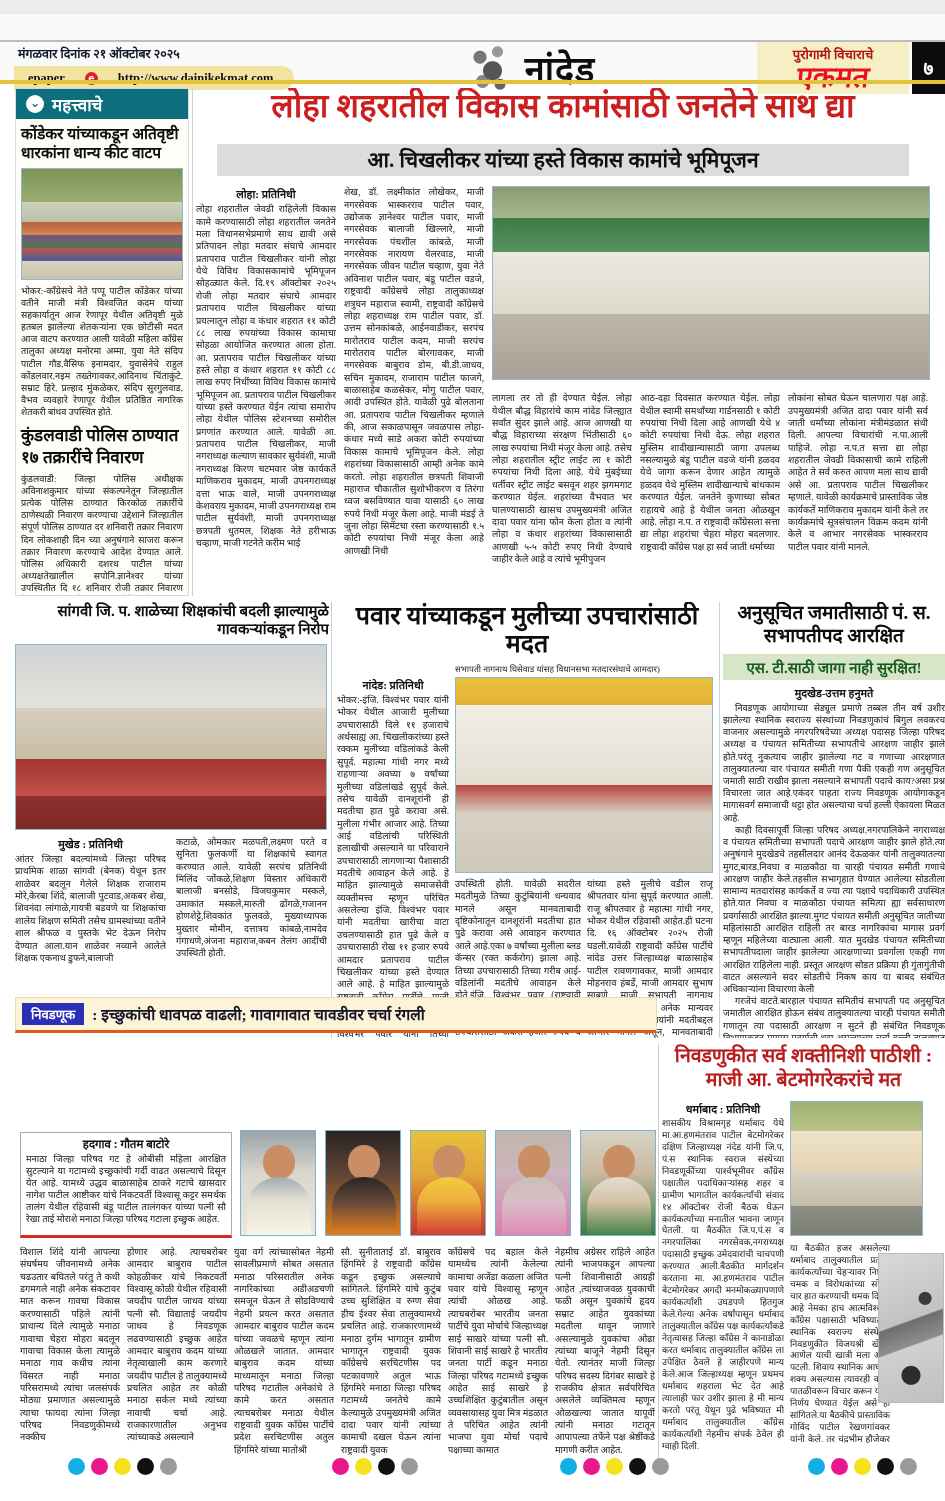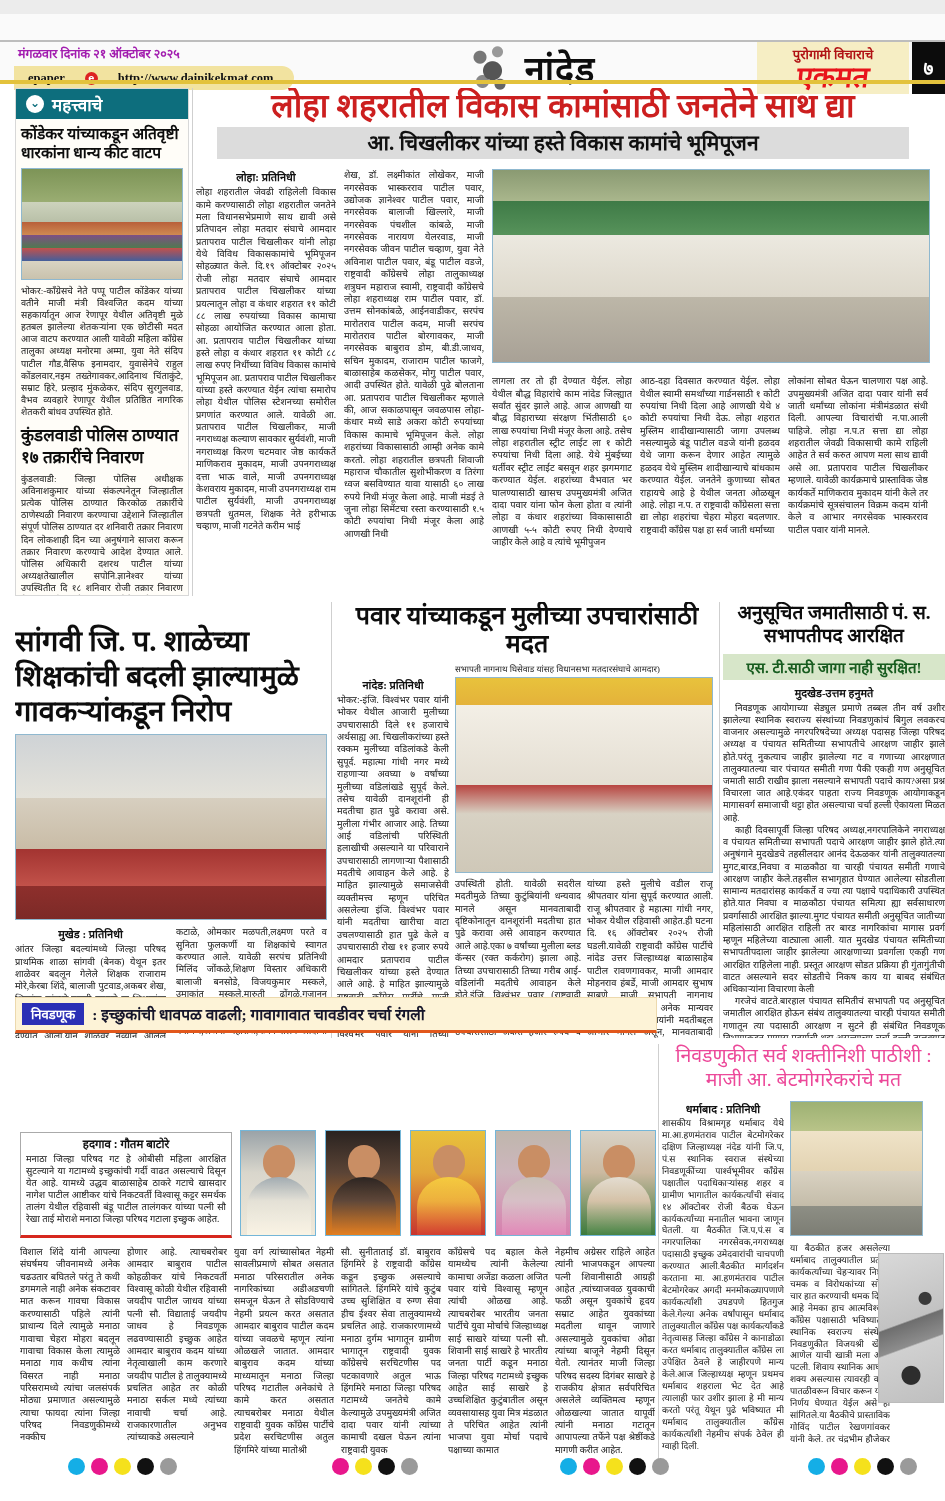--- a/index.html
+++ b/index.html
@@ -3,21 +3,21 @@
 <meta charset="utf-8">
 <style>
   * { margin:0; padding:0; box-sizing:border-box; }
   body { background:#e9e9e9; font-family:"Liberation Serif","DejaVu Serif",serif; }
   .page { position:relative; width:945px; height:1501px; background:#fff; margin:0 auto; overflow:hidden; }
 
   
   .header { position:absolute; left:0; top:0; width:945px; height:84px; background:#fafafa; border-top:14px solid #ececec; }
   .header-rule { position:absolute; left:0; top:80px; width:945px; height:4px; background:#e3c23c; }
   .header-topline { position:absolute; left:0; top:26px; width:945px; height:2px; background:#bdbdbd; }
-  .dateline { position:absolute; left:18px; top:31px; font-size:12.5px; font-weight:bold; color:#a21caf; }
+  .dateline { position:absolute; left:18px; top:31px; font-size:12.5px; font-weight:bold; color:#0f172a; }
   .epaper-pill { position:absolute; left:14px; top:52px; width:280px; height:24px; background:#f2e3a0; border-radius:0 14px 14px 0; display:flex; align-items:center; gap:20px; padding-left:14px; font-size:12.5px; font-weight:bold; color:#111; }
   .globe { width:13px; height:13px; border-radius:50%; background:#d22; color:#fff; font-size:9px; line-height:13px; text-align:center; font-family:"DejaVu Sans",sans-serif; }
   .edition-wrap { position:absolute; left:400px; top:28px; width:260px; height:52px; display:flex; align-items:center; justify-content:center; gap:10px; }
   .map-icon { width:50px; height:54px; background:
       radial-gradient(circle at 30% 30%, #777 6px, transparent 7px),
       radial-gradient(circle at 65% 20%, #999 5px, transparent 6px),
       radial-gradient(circle at 55% 55%, #555 9px, transparent 10px),
       radial-gradient(circle at 35% 75%, #888 6px, transparent 7px),
       radial-gradient(circle at 70% 80%, #666 5px, transparent 6px);
       filter:grayscale(1); }
@@ -38,32 +38,32 @@
   .sidebar-head { margin:-0px -5px 5px -5px; height:30px; background:#0d6e7d; color:#fff; display:flex; align-items:center; gap:8px; padding-left:10px; font-size:17px; font-weight:bold; }
   .chev-circle { width:18px; height:18px; border-radius:50%; background:#fff; color:#0d6e7d; font-size:12px; line-height:16px; text-align:center; font-family:"DejaVu Sans",sans-serif; }
   .sb-headline { font-size:15.5px; font-weight:bold; line-height:1.25; color:#0d0d0d; margin:3px 0 5px; }
   .sb-photo { width:162px; height:112px; margin-bottom:5px; background:
       linear-gradient(180deg,#7d9457 0%,#9aad72 30%,#cdd3bd 30%,#b9c0a8 48%,#b85f3a 48%,#cf8a52 60%,#7e4f86 60%,#4f7a4e 72%,#c2514c 72%,#3f5f9e 84%,#d9d3c2 84%,#c9c2ad 100%); }
   .sb-body { font-size:9.2px; line-height:1.32; text-align:justify; color:#161616; }
 
   
   .lead { position:absolute; left:196px; top:88px; width:734px; height:508px; overflow:hidden; }
   .lead-headline { font-size:33px; font-weight:bold; color:#cc1f1f; text-align:center; line-height:1.1; }
-  .lead-subhead { margin:3px auto 0; width:692px; height:32px; background:#dcdcdc; font-size:21px; font-weight:bold; color:#101010; text-align:center; line-height:32px; }
+  .lead-subhead { margin:20px auto 0; width:692px; height:32px; background:#dcdcdc; font-size:21px; font-weight:bold; color:#101010; text-align:center; line-height:32px; }
   .lead-body { display:flex; gap:8px; margin-top:10px; height:412px; }
   .lead-col { width:140px; height:412px; }
   .lead-right { width:438px; display:flex; flex-direction:column; gap:12px; }
   .lead-photo { width:438px; height:198px; background:
       linear-gradient(180deg,#8a9a72 0%,#a9b68c 16%,#3e7a46 16%,#57935b 34%,#ece9e0 34%,#ddd8cb 66%,#bdb7a8 66%,#a8a196 100%); }
   .lead-subcols { display:flex; gap:8px; height:206px; }
   .lead-subcol { width:140px; height:206px; }
 
   
   .mid-left { position:absolute; left:15px; top:602px; width:314px; height:436px; overflow:hidden; }
-  .mid-left-headline { font-size:29px; font-weight:bold; text-align:left; line-height:1.2; color:#0d0d0d;margin-top:22px; }
+  .mid-left-headline { font-size:15px; font-weight:bold; text-align:right; line-height:1.2; color:#0d0d0d; }
   .farewell-photo { width:312px; height:186px; margin-top:6px; background:
       linear-gradient(180deg,#cfd3d6 0%,#e4e2da 34%,#d7cfc0 34%,#c9bca6 62%,#a33431 62%,#c2524a 82%,#8e2f2c 82%,#7c2a27 100%); }
   .mid-left-cols { display:flex; gap:10px; margin-top:6px; height:168px; }
   .mid-left-col { width:151px; height:168px; }
 
   .mid-center { position:absolute; left:337px; top:602px; width:380px; height:436px; overflow:hidden; }
   .mid-center-headline { font-size:25px; font-weight:bold; text-align:center; color:#0d0d0d; line-height:1.1; }
   .mc-caption { font-size:8.6px; color:#222; white-space:nowrap; overflow:hidden; margin:6px 0 2px 118px; }
   .mc-body { display:flex; gap:6px; height:378px; }
   .mc-col1 { width:112px; height:378px; }
@@ -95,21 +95,21 @@
   .p1 { background:linear-gradient(180deg,#9aa3a8 0%,#d9d6cc 40%,#efe9da 100%); }
   .p2 { background:linear-gradient(180deg,#2a2320 0%,#5b4436 40%,#e07c1e 100%); }
   .p3 { background:linear-gradient(180deg,#e8c13c 0%,#e2a73a 40%,#c7342e 100%); }
   .p4 { background:linear-gradient(180deg,#bfb6ac 0%,#cdb6bd 40%,#d77fae 100%); }
   .p5 { background:linear-gradient(180deg,#d8d2c6 0%,#cbb9a0 40%,#3c7a3c 100%); }
   .bottom-cols { position:absolute; left:20px; top:1246px; width:637px; height:212px; display:flex; gap:7px; }
   .bottom-col { width:100px; height:212px; }
 
   
   .bottom-right { position:absolute; left:662px; top:1044px; width:283px; height:420px; overflow:hidden; }
-  .br-headline { font-size:19.5px; font-weight:normal; text-align:center; line-height:1.25; color:#ec4899; }
+  .br-headline { font-size:19.5px; font-weight:bold; text-align:center; line-height:1.25; color:#b91c1c; }
   .br-body { position:relative; margin-top:8px; height:352px; }
   .br-col1 { position:absolute; left:0; top:0; width:122px; height:352px; }
   .meeting-photo { position:absolute; left:128px; top:0; width:133px; height:135px; background:
       linear-gradient(180deg,#9db173 0%,#b9c489 22%,#efe3c8 22%,#e3d3b2 52%,#d9d2c2 52%,#c4bca9 78%,#8e8f85 78%,#7c7d74 100%); }
   .br-col2 { position:absolute; left:128px; top:142px; width:100px; height:200px; }
   .scooter-photo { position:absolute; left:216px; top:152px; width:66px; height:150px; border:1px solid #bbb; background:
       radial-gradient(circle at 50% 82%, #2d2d2d 9px, transparent 10px),
       radial-gradient(circle at 72% 30%, #3a3a3a 6px, transparent 7px),
       linear-gradient(160deg,#d9d9d9 0%,#c2c2c2 45%,#6e6e6e 46%,#8d8d8d 60%,#d0d0d0 61%,#bfbfbf 100%); }
 

